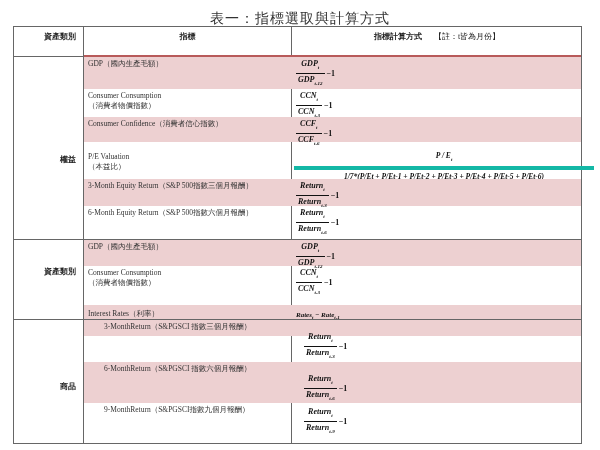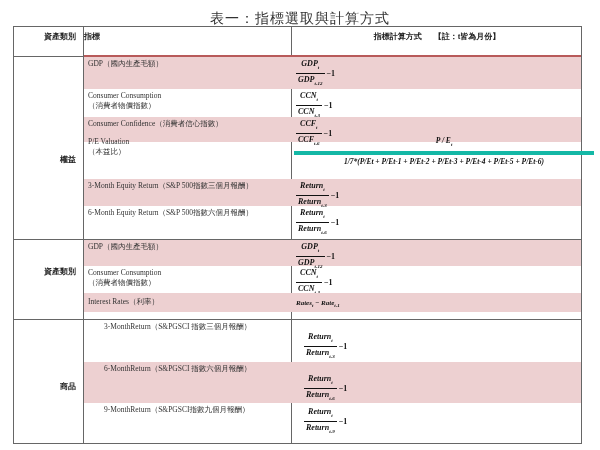--- a/index.html
+++ b/index.html
@@ -35,24 +35,24 @@
 <body>
 
 <div class="caption">表一：指標選取與計算方式</div>
 
 <div class="tbl">
 
   <div class="vline" style="left:69px"></div>
   <div class="vline" style="left:277px"></div>
 
   <div class="hdr" style="left:0;width:62px;text-align:right">資產類別</div>
-  <div class="hdr" style="left:70px;width:207px;">指標</div>
+  <div class="hdr" style="left:70px;width:207px;text-align:center">指標</div>
   <div class="hdr" style="left:278px;width:290px;text-align:center">
     <span>指標計算方式</span>
-    <span style="margin-left:10px;font-weight:bold">【註：t皆為月份】</span>
+    <span style="margin-left:10px;font-weight:normal">【註：t皆為月份】</span>
   </div>
 
   <div class="hline" style="top:29px;left:0;width:70px"></div>
   <div class="topred" style="top:28px"></div>
 
   <div class="cat" style="top:127px">權益</div>
 
   <div class="row pink" style="top:30px;height:32px">
     <div class="lbl">GDP（國內生產毛額）</div>
     <div class="formula">
@@ -67,21 +67,21 @@
     </div>
   </div>
 
   <div class="row pink" style="top:90px;height:25px">
     <div class="lbl">Consumer Confidence（消費者信心指數）</div>
     <div class="formula">
       <span class="frac"><span class="num"><span>CCF</span><sub>t</sub></span><span class="den"><span>CCF</span><sub>t-6</sub></span></span><span class="minus1">−1</span>
     </div>
   </div>
 
-  <div class="row" style="top:108px;height:29px">
+  <div class="row" style="top:123px;height:29px">
     <div class="lbl"><span>P/E Valuation</span><br><span>（本益比）</span></div>
     <div class="pe">
       <span class="pnum"><span>P / E</span><sub>t</sub></span>
       <span class="pden">1/7*(P/Et + P/Et-1 + P/Et-2 + P/Et-3 + P/Et-4 + P/Et-5 + P/Et-6)</span>
     </div>
   </div>
 
   <div class="row pink" style="top:152px;height:27px">
     <div class="lbl" style="width:210px">3-Month Equity Return（S&amp;P 500指數三個月報酬）</div>
     <div class="formula">
@@ -107,21 +107,21 @@
     </div>
   </div>
 
   <div class="row" style="top:239px;height:34px">
     <div class="lbl"><span>Consumer Consumption</span><br><span>（消費者物價指數）</span></div>
     <div class="formula">
       <span class="frac"><span class="num"><span>CCN</span><sub>t</sub></span><span class="den"><span>CCN</span><sub>t-3</sub></span></span><span class="minus1">−1</span>
     </div>
   </div>
 
-  <div class="row pink" style="top:266px;height:19px">
+  <div class="row pink" style="top:278px;height:31px">
     <div class="lbl" style="top:4px">Interest Rates（利率）</div>
     <div class="formula" style="top:6px;font-size:7px">
       <span>Rates</span><sub style="font-size:5px">t</sub><span> − Rate</span><sub style="font-size:5px">t-1</sub>
     </div>
   </div>
 
   <div class="hline" style="top:292px"></div>
 
   <div class="cat" style="top:354px">商品</div>
 

